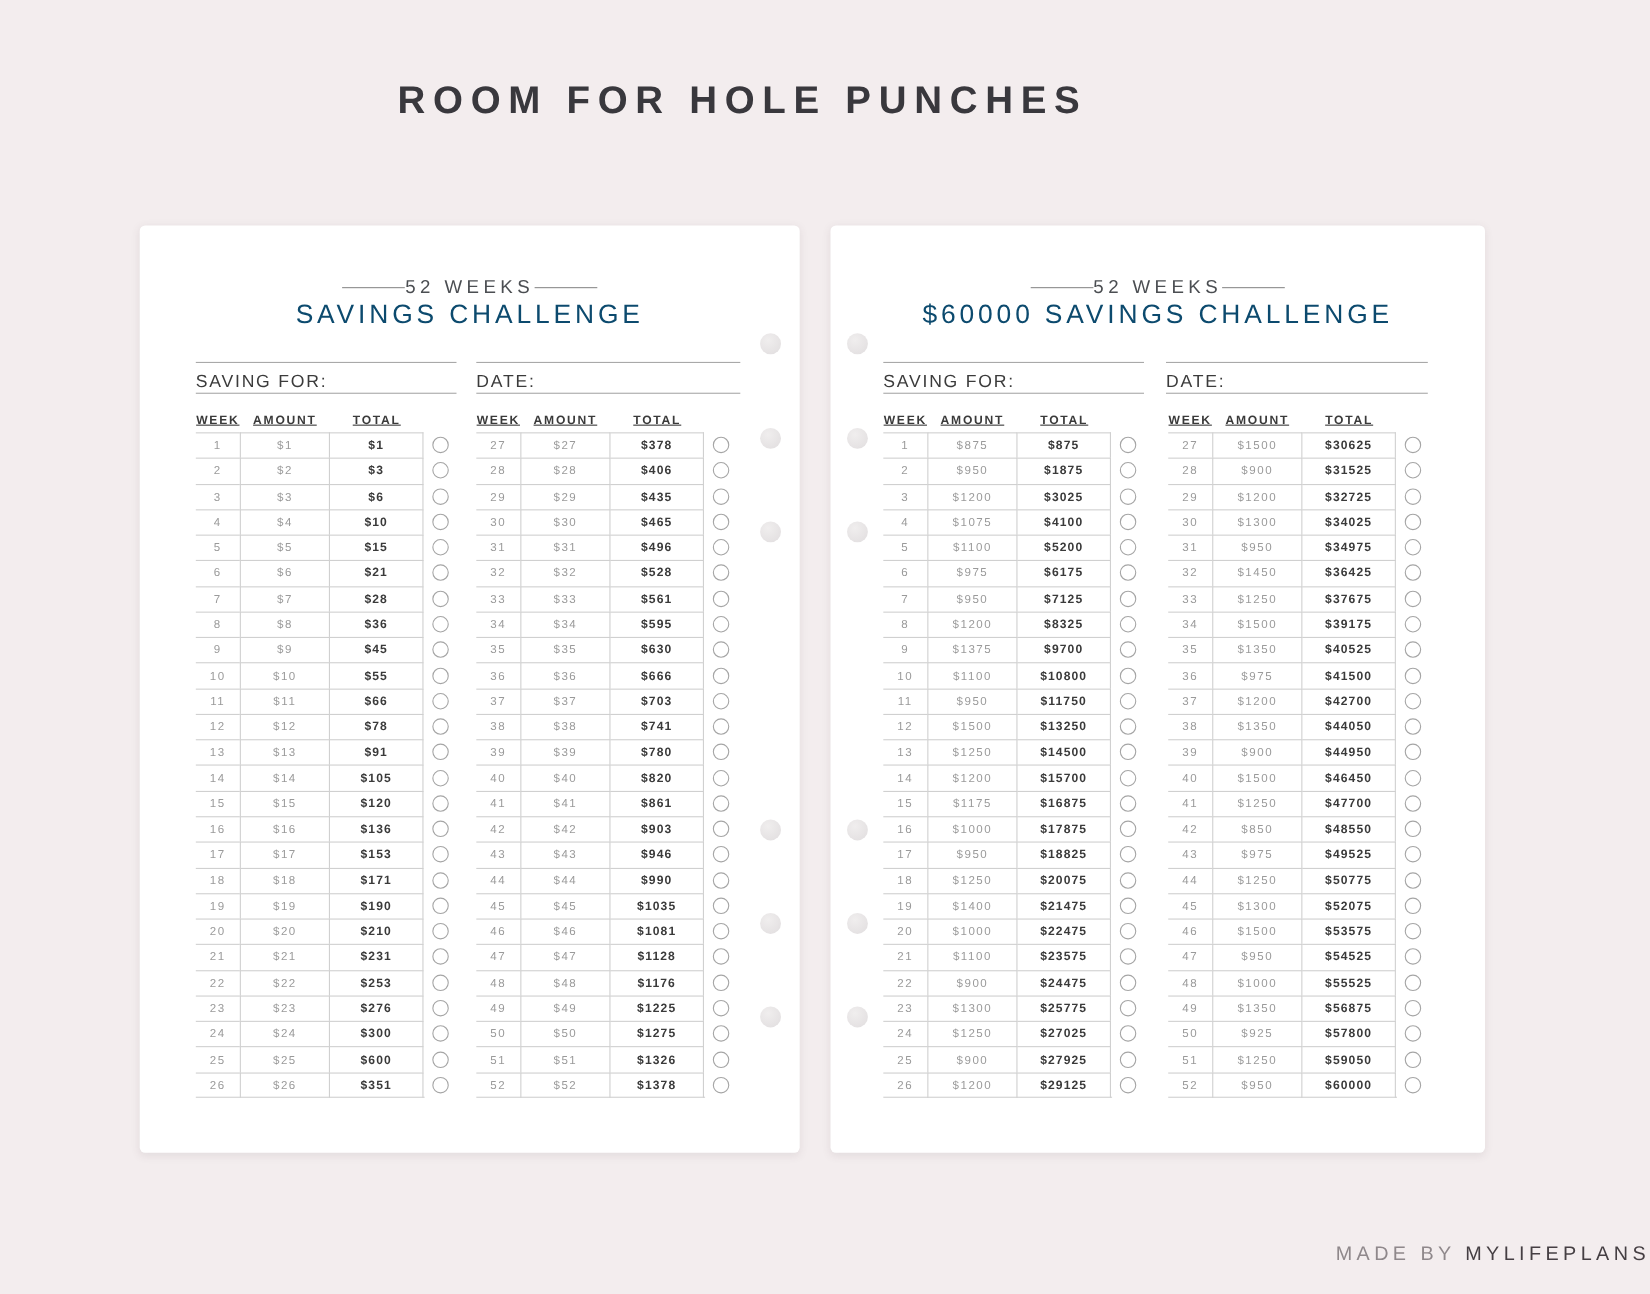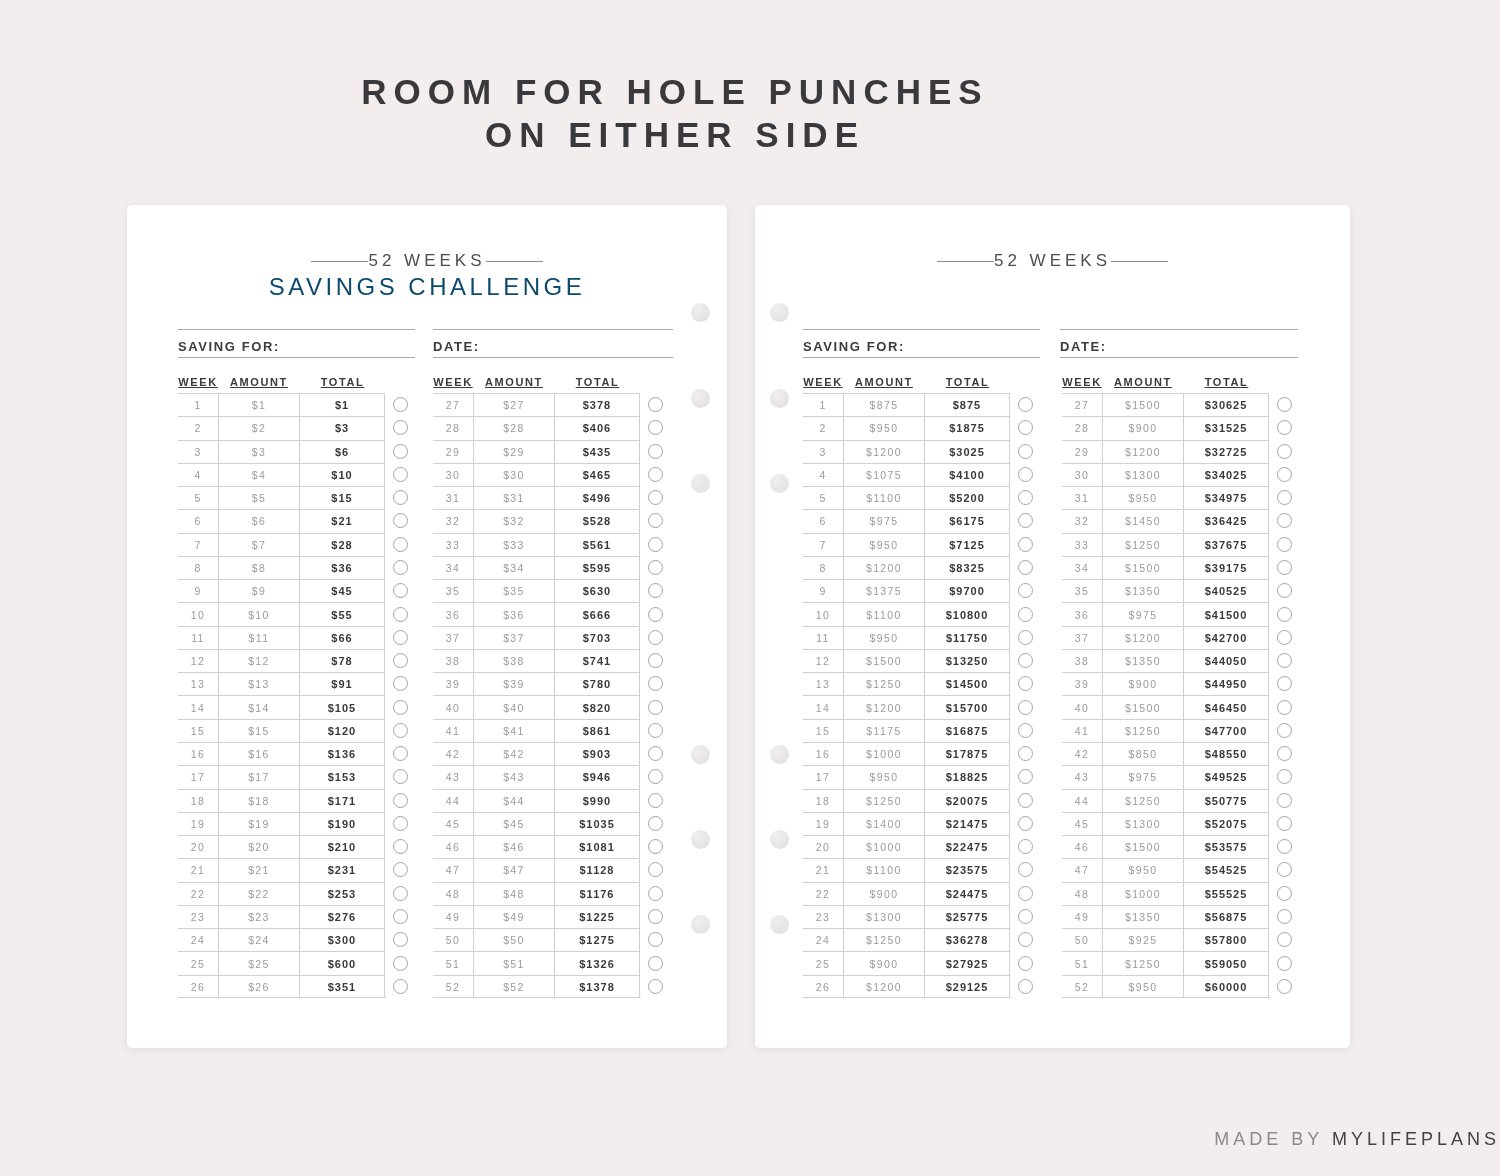--- a/index.html
+++ b/index.html
@@ -35,21 +35,21 @@
     text-align:center; font-size:24px; letter-spacing:3.5px;
     color:#0c4a6e; white-space:nowrap;
   }
   
   .field {
     position:absolute; top:124px; height:29px;
     border-top:1px solid #a9a9a9; border-bottom:1px solid #a9a9a9;
   }
   .field-label {
     display:block; padding-top:9px;
-    font-size:13px; font-weight:bold; letter-spacing:1.6px; color:#3b3b3b;
+    font-size:16px; font-weight:normal; letter-spacing:1.6px; color:#3b3b3b;
   }
   
   .table { position:absolute; top:166px; width:237px; }
   .thead, .trow { display:grid; grid-template-columns:40px 82px 85px 30px; }
   .thead { height:22px; }
   .th {
     display:flex; align-items:center; justify-content:center;
     font-size:11px; font-weight:bold; letter-spacing:1.6px; color:#3a3a3a;text-decoration:underline;
   }
   .tbody { position:relative; }
@@ -82,21 +82,20 @@
     font-size:18px; letter-spacing:4px; white-space:nowrap;
   }
   .footer .prefix { color:#8f888b; }
   .footer .brand  { color:#453f43; }
 </style>
 </head>
 <body>
 
 <div class="main-header">
   <div>ROOM FOR HOLE PUNCHES</div>
-  <div>ON EITHER SIDE</div>
 </div>
 
 <div class="page" id="page-left">
   <div class="subtitle">
     <span class="dash"></span>
     <span>52 WEEKS</span>
     <span class="dash"></span>
   </div>
   <div class="page-title">SAVINGS CHALLENGE</div>
 
@@ -552,20 +551,21 @@
   <span class="hole" style="left:564px; top:625px;"></span>
   <span class="hole" style="left:564px; top:710px;"></span>
 </div>
 
 <div class="page" id="page-right">
   <div class="subtitle">
     <span class="dash"></span>
     <span>52 WEEKS</span>
     <span class="dash"></span>
   </div>
+  <div class="page-title">$60000 SAVINGS CHALLENGE</div>
 
   <div class="field" style="left:48px; width:237px;">
     <span class="field-label">SAVING FOR:</span>
   </div>
   <div class="field" style="left:305px; width:238px;">
     <span class="field-label">DATE:</span>
   </div>
 
   <div class="table" style="left:48px;">
     <div class="thead">
@@ -755,21 +755,21 @@
           <span class="cell c1">23</span>
           <span class="cell c2">$1300</span>
           <span class="cell c3">$25775</span>
           <span class="cell c4">
             <span class="circle"></span>
           </span>
         </div>
         <div class="trow">
           <span class="cell c1">24</span>
           <span class="cell c2">$1250</span>
-          <span class="cell c3">$36278</span>
+          <span class="cell c3">$27025</span>
           <span class="cell c4">
             <span class="circle"></span>
           </span>
         </div>
         <div class="trow">
           <span class="cell c1">25</span>
           <span class="cell c2">$900</span>
           <span class="cell c3">$27925</span>
           <span class="cell c4">
             <span class="circle"></span>

